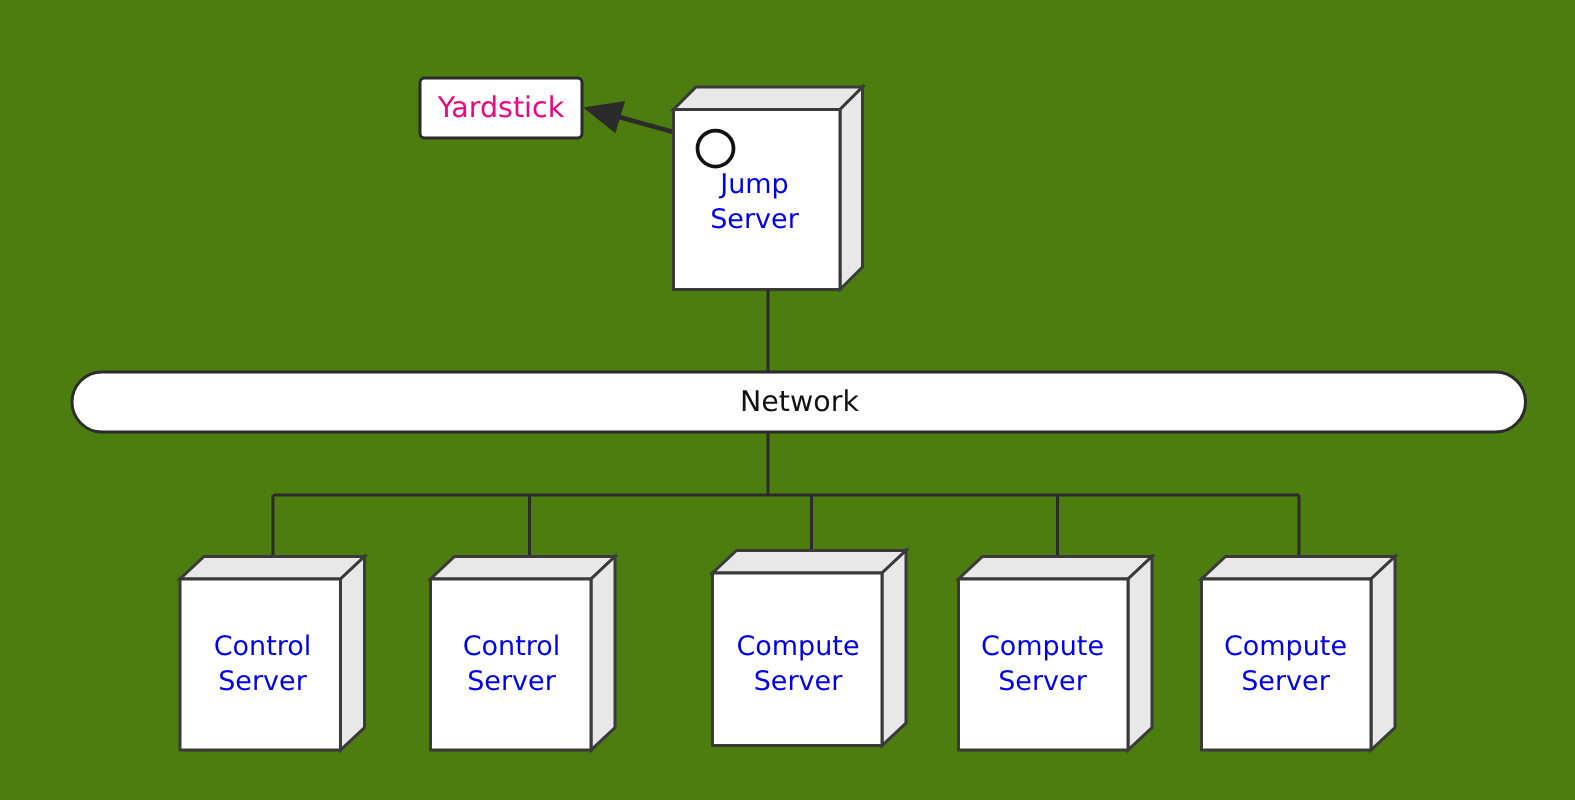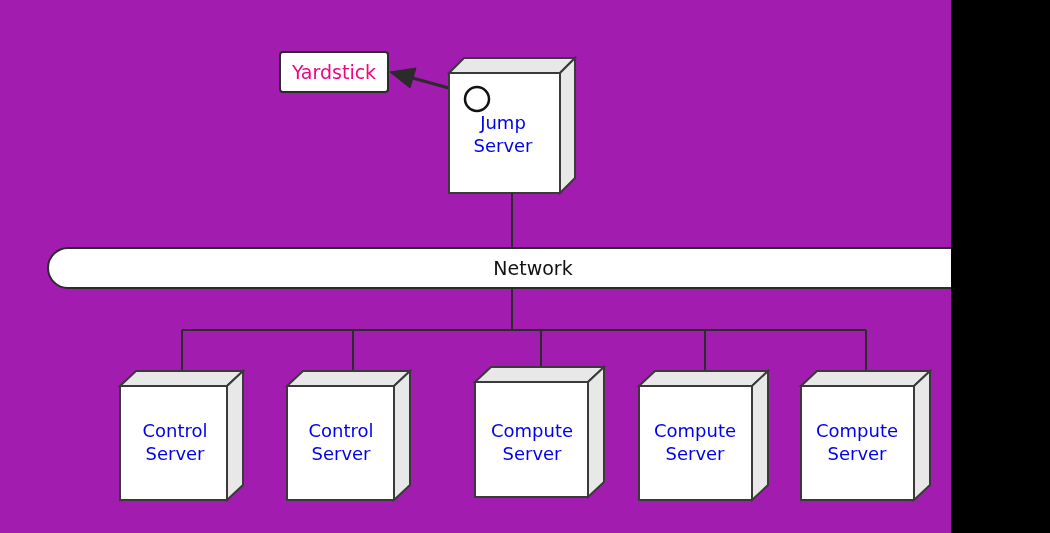--- a/index.html
+++ b/index.html
@@ -2,23 +2,23 @@
 <html><head>
 <meta charset="utf-8">
 <style>
   html, body {
     margin: 0;
     padding: 0;
     background: #000000;
   }
   #canvas {
     position: relative;
-    width: 951px;
+    width: 1050px;
     height: 533px;
-    background: #a21caf;
+    background: #4d7c0f;
     overflow: hidden;
     font-family: "DejaVu Sans", sans-serif;
   }
   svg.diagram {
     position: absolute;
     left: 0;
     top: 0;
     width: 1050px;
     height: 533px;
     display: block;

